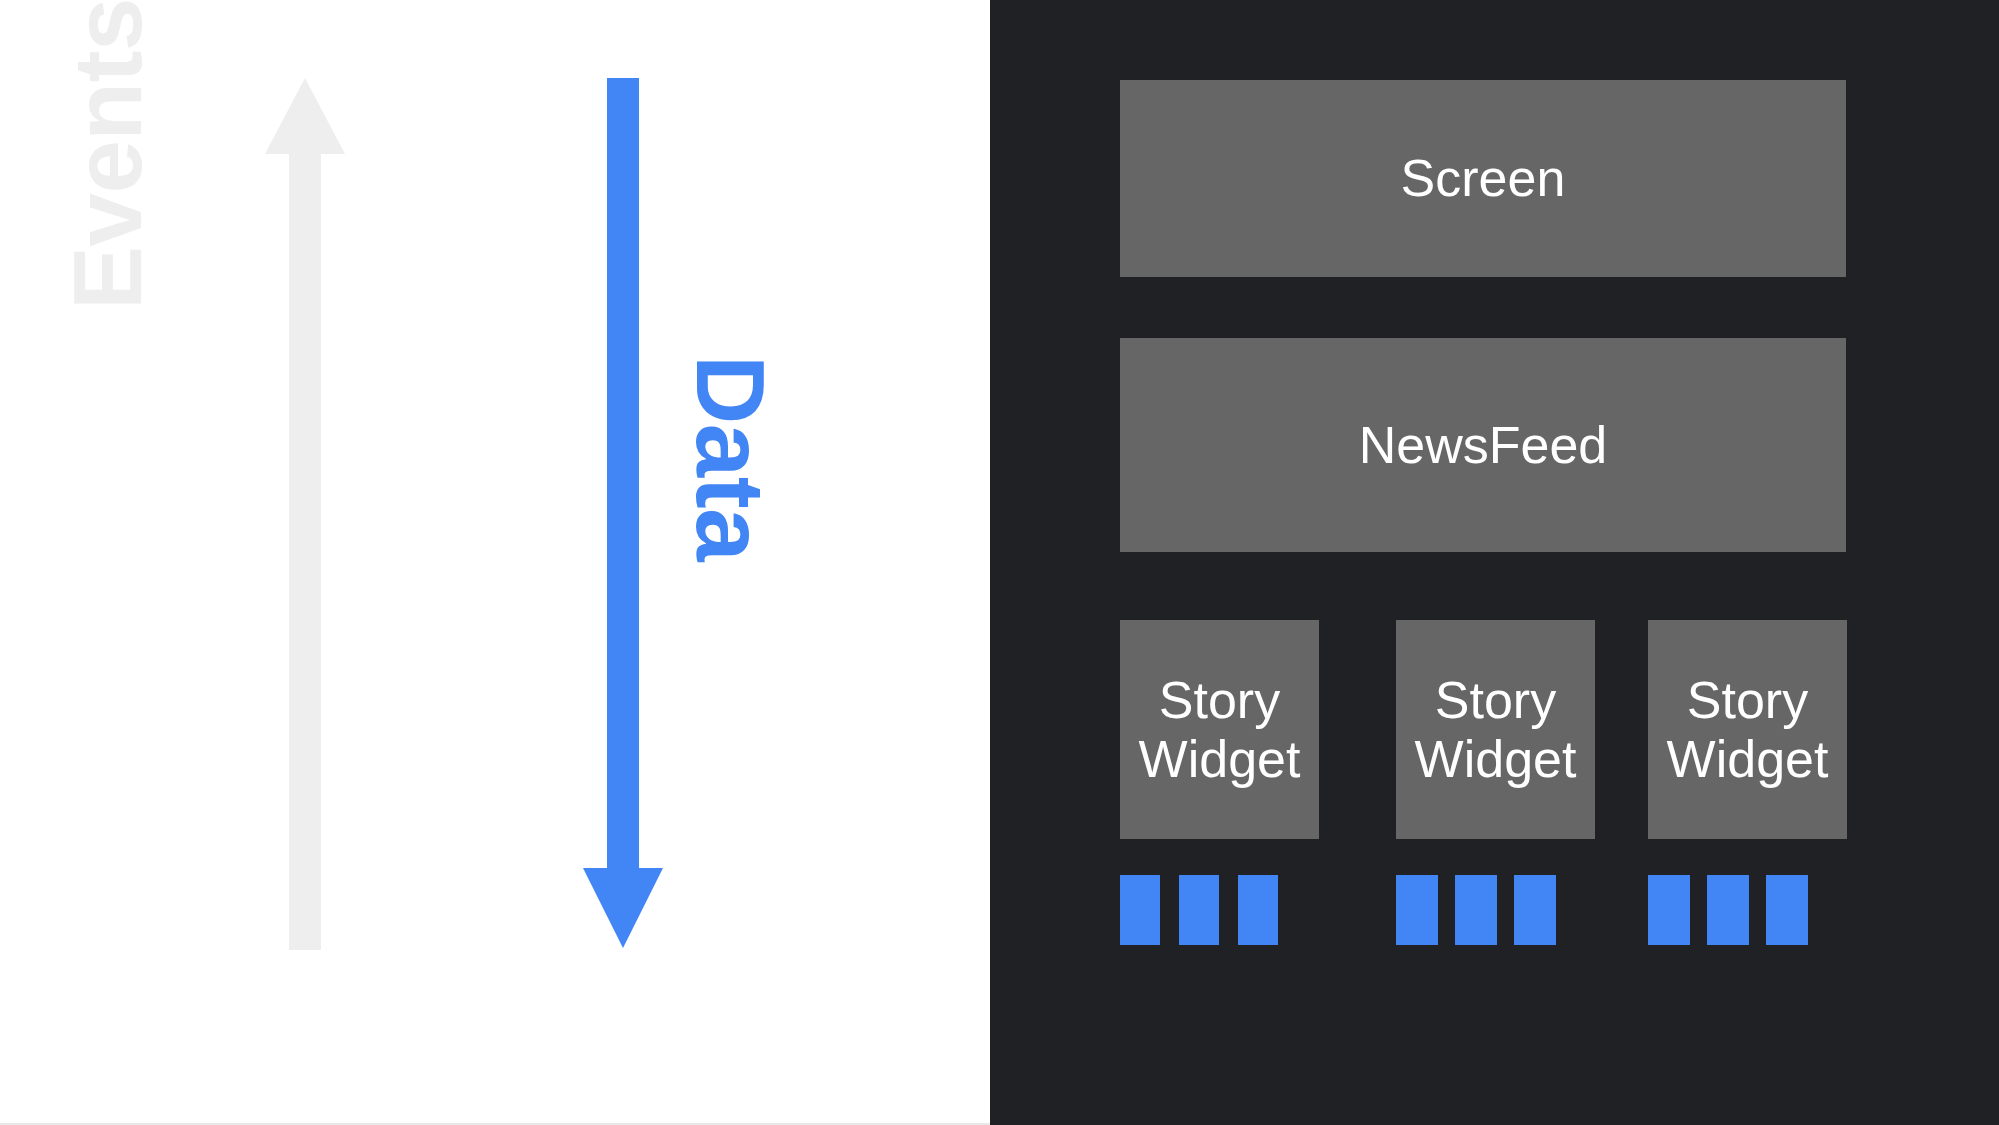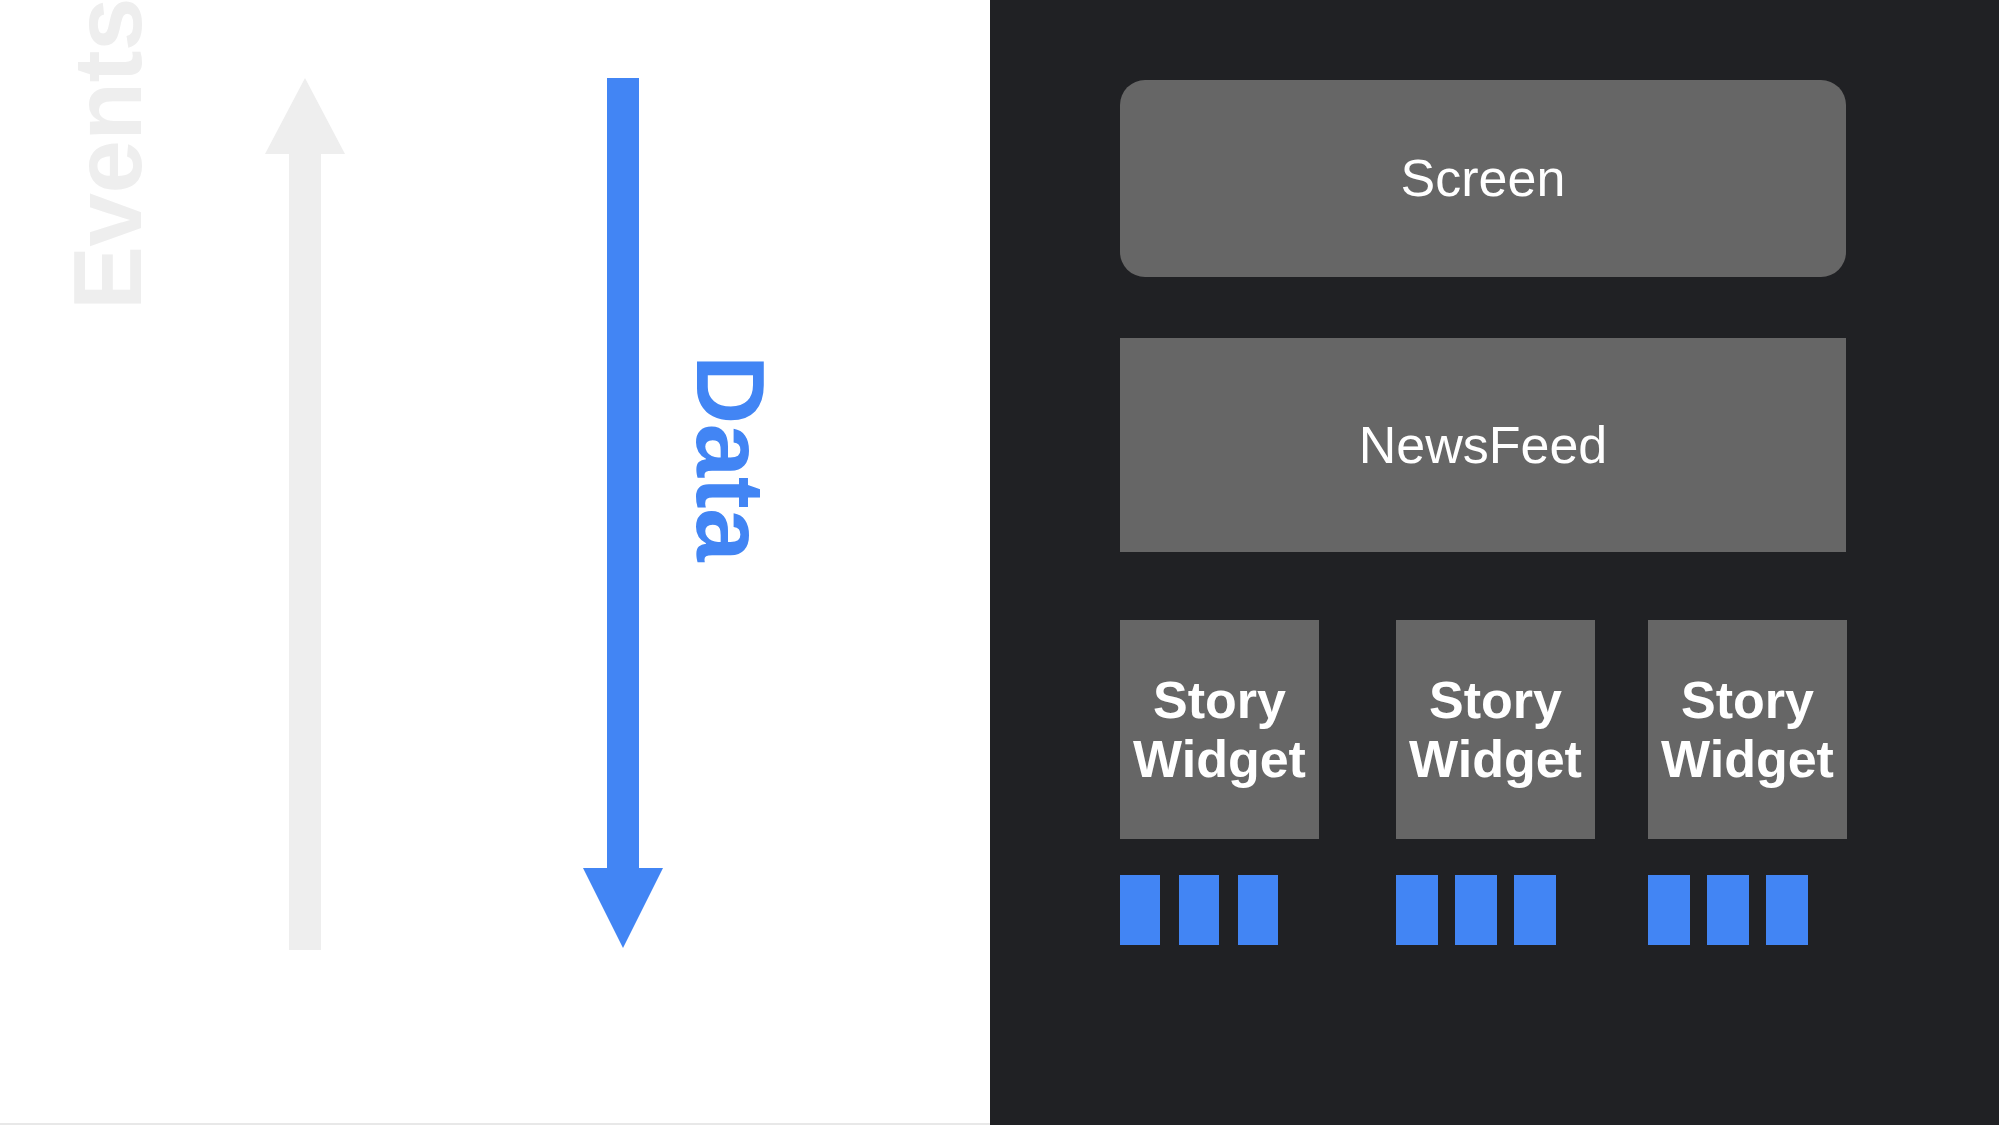--- a/index.html
+++ b/index.html
@@ -75,32 +75,31 @@
     justify-content: center;
     text-align: center;
     font-size: 52px;
     line-height: 1.12;
     font-weight: 400;
     box-sizing: border-box;
   }
 
   #screen-box {
     left: 130px; top: 80px;
-    width: 726px; height: 197px; border-radius: 25px;
+    width: 726px; height: 197px;
   }
   #newsfeed-box {
     left: 130px; top: 338px;
     width: 726px; height: 214px;
   }
 
   .story-box {
     top: 620px;
     width: 199px;
     height: 219px;
-    font-weight: bold;
   }
   #story-box-1 { left: 130px; }
   #story-box-2 { left: 406px; }
   #story-box-3 { left: 658px; }
 
   .chip-row {
     position: absolute;
     top: 875px;
     height: 70px;
     display: flex;

